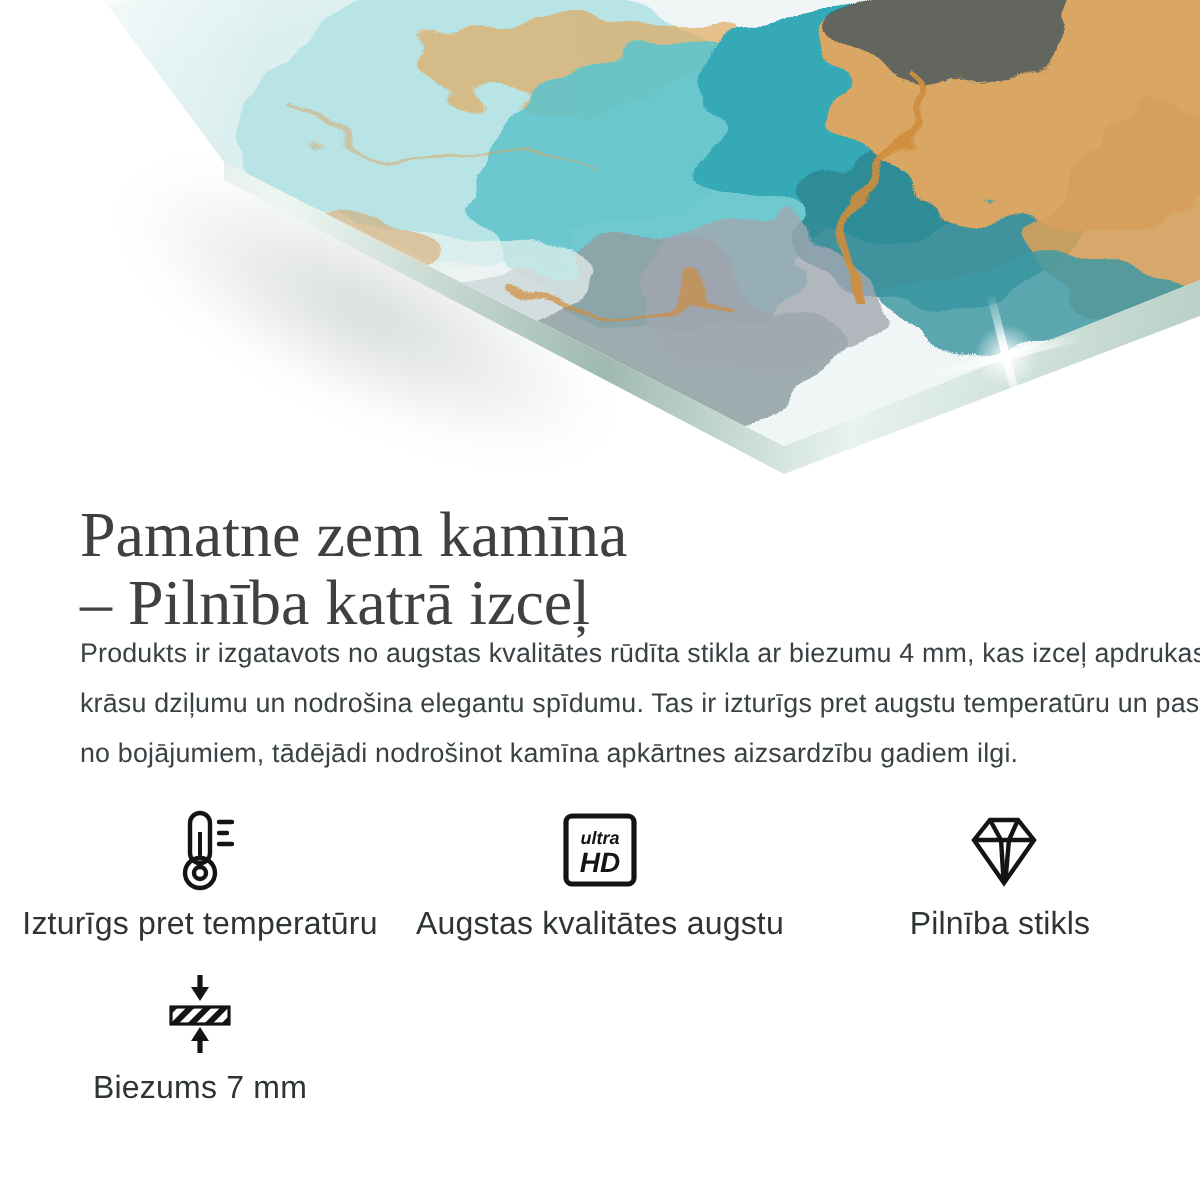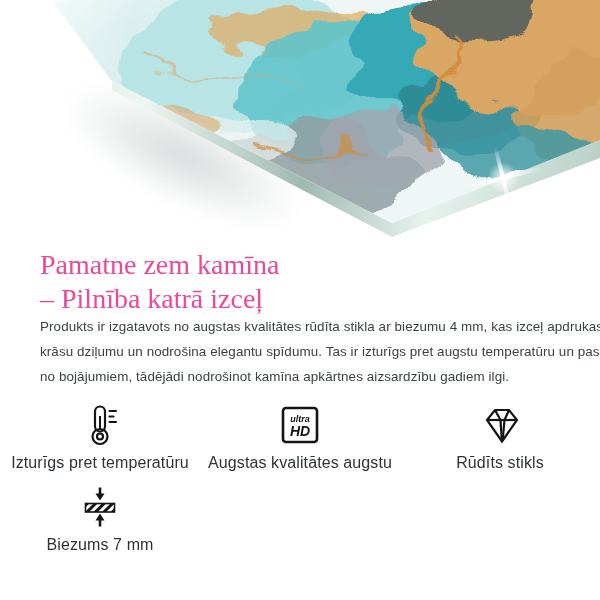--- a/index.html
+++ b/index.html
@@ -39,21 +39,21 @@
     background:linear-gradient(90deg,rgba(255,255,255,0),#fff 48%,#fff 52%,rgba(255,255,255,0));}
   .sparkle .beam-v{position:absolute;left:38px;top:8px;width:4px;height:64px;
     background:linear-gradient(180deg,rgba(255,255,255,0),#fff 48%,#fff 52%,rgba(255,255,255,0));}
   .sparkle .glow{position:absolute;left:24px;top:24px;width:32px;height:32px;border-radius:50%;
     background:radial-gradient(circle,rgba(255,255,255,1) 0%,rgba(255,255,255,0) 70%);}
 
   
   .title{
     position:absolute;left:40px;top:229px;
     font-family:"Liberation Serif","DejaVu Serif",serif;
-    font-size:28px;line-height:34px;font-weight:400;color:#ec4899;
+    font-size:32px;line-height:34px;font-weight:400;color:#404040;
   }
   .desc{position:absolute;left:40px;top:314px;font-size:13.4px;line-height:25px;
     color:#3a4144;letter-spacing:.1px;white-space:nowrap;}
 
   
   .features{
     position:absolute;left:0;top:402px;width:600px;
     display:grid;grid-template-columns:1fr 1fr 1fr;row-gap:12px;
   }
   .feature{display:flex;flex-direction:column;align-items:center;height:70px;}
@@ -151,21 +151,21 @@
       <div class="ficon">
         <svg width="46" height="44" viewBox="0 0 44 44" fill="none" stroke="#141414" stroke-width="2.2" stroke-linejoin="miter">
           <path d="M9 17 L17 7 H31 L39 17 L24 38.5 Z"></path>
           <line x1="9" y1="17" x2="39" y2="17"></line>
           <line x1="17" y1="7" x2="22.5" y2="17"></line>
           <line x1="31" y1="7" x2="26.5" y2="17"></line>
           <line x1="22.5" y1="17" x2="23.8" y2="37.5"></line>
           <line x1="26.5" y1="17" x2="24.8" y2="36"></line>
         </svg>
       </div>
-      <div class="flabel">Rūdīts stikls</div>
+      <div class="flabel">Pilnība stikls</div>
     </div>
 
 
     <div class="feature">
       <div class="ficon">
         <svg width="44" height="44" viewBox="0 0 44 44">
           <defs>
             <pattern id="hatch" width="6" height="6" patternUnits="userSpaceOnUse" patternTransform="rotate(45)">
               <rect width="3" height="6" fill="#141414"></rect>
             </pattern>

